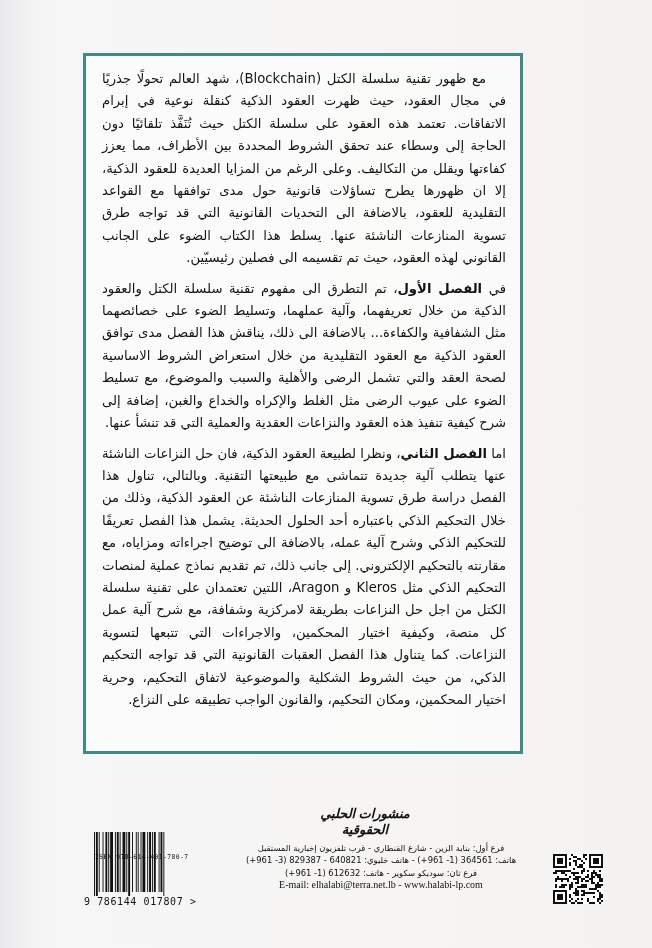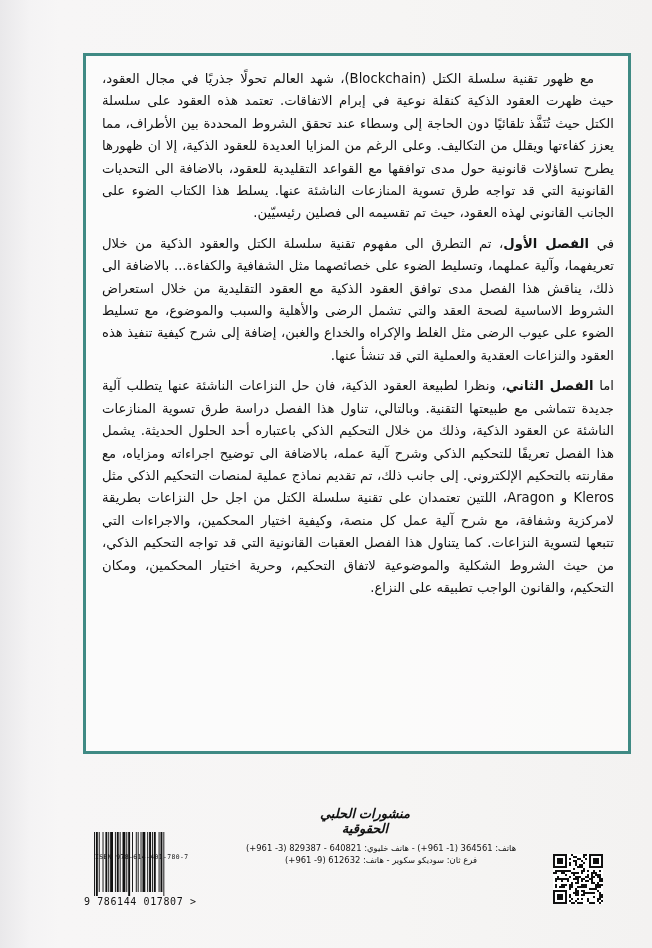--- a/index.html
+++ b/index.html
@@ -12,21 +12,21 @@
       position: relative;
       overflow: hidden;
       background: linear-gradient(90deg, #e9e8ea 0px, #f4f3f4 30px, #f7f6f6 60px, #f6f5f4 400px, #f3f2f1 652px);
       font-family: "DejaVu Sans", sans-serif;
       color: #1a1a1a;
     }
     .frame {
       position: absolute;
       left: 83px;
       top: 53px;
-      width: 548px;
+      width: 440px;
       height: 701px;
       border: 3px solid #3f8a84;
       box-sizing: border-box;
       background: rgba(255,255,255,0.55);
       padding: 12px 14px 10px 16px;
     }
     .blurb {
       direction: rtl;
       text-align: justify;
       text-align-last: right;
@@ -45,21 +45,21 @@
     .blurb b {
       font-weight: bold;
     }
     .publisher {
       position: absolute;
       left: 300px;
       top: 806px;
       width: 130px;
       text-align: center;
       direction: rtl;
-      font-family: Liberation Sans, sans-serif;
+      font-family: Liberation Serif, serif;
       font-style: italic;
       font-weight: bold;
       font-size: 13px;
       color: #111;
     }
     .address {
       position: absolute;
       left: 226px;
       top: 842px;
       width: 310px;
@@ -120,22 +120,24 @@
 
 <div class="frame">
   <p class="blurb">مع ظهور تقنية سلسلة الكتل (Blockchain)، شهد العالم تحولًا جذريًا في مجال العقود، حيث ظهرت العقود الذكية كنقلة نوعية في إبرام الاتفاقات. تعتمد هذه العقود على سلسلة الكتل حيث تُنَفَّذ تلقائيًا دون الحاجة إلى وسطاء عند تحقق الشروط المحددة بين الأطراف، مما يعزز كفاءتها ويقلل من التكاليف. وعلى الرغم من المزايا العديدة للعقود الذكية، إلا ان ظهورها يطرح تساؤلات قانونية حول مدى توافقها مع القواعد التقليدية للعقود، بالاضافة الى التحديات القانونية التي قد تواجه طرق تسوية المنازعات الناشئة عنها. يسلط هذا الكتاب الضوء على الجانب القانوني لهذه العقود، حيث تم تقسيمه الى فصلين رئيسيّين.</p>
   <p class="blurb"><span>في </span><b>الفصل الأول</b><span>، تم التطرق الى مفهوم تقنية سلسلة الكتل والعقود الذكية من خلال تعريفهما، وآلية عملهما، وتسليط الضوء على خصائصهما مثل الشفافية والكفاءة... بالاضافة الى ذلك، يناقش هذا الفصل مدى توافق العقود الذكية مع العقود التقليدية من خلال استعراض الشروط الاساسية لصحة العقد والتي تشمل الرضى والأهلية والسبب والموضوع، مع تسليط الضوء على عيوب الرضى مثل الغلط والإكراه والخداع والغبن، إضافة إلى شرح كيفية تنفيذ هذه العقود والنزاعات العقدية والعملية التي قد تنشأ عنها.</span></p>
   <p class="blurb"><span>اما </span><b>الفصل الثاني</b><span>، ونظرا لطبيعة العقود الذكية، فان حل النزاعات الناشئة عنها يتطلب آلية جديدة تتماشى مع طبيعتها التقنية. وبالتالي، تناول هذا الفصل دراسة طرق تسوية المنازعات الناشئة عن العقود الذكية، وذلك من خلال التحكيم الذكي باعتباره أحد الحلول الحديثة. يشمل هذا الفصل تعريفًا للتحكيم الذكي وشرح آلية عمله، بالاضافة الى توضيح اجراءاته ومزاياه، مع مقارنته بالتحكيم الإلكتروني. إلى جانب ذلك، تم تقديم نماذج عملية لمنصات التحكيم الذكي مثل Kleros و Aragon، اللتين تعتمدان على تقنية سلسلة الكتل من اجل حل النزاعات بطريقة لامركزية وشفافة، مع شرح آلية عمل كل منصة، وكيفية اختيار المحكمين، والاجراءات التي تتبعها لتسوية النزاعات. كما يتناول هذا الفصل العقبات القانونية التي قد تواجه التحكيم الذكي، من حيث الشروط الشكلية والموضوعية لاتفاق التحكيم، وحرية اختيار المحكمين، ومكان التحكيم، والقانون الواجب تطبيقه على النزاع.</span></p>
 </div>
 
 <div class="publisher">منشورات الحلبي الحقوقية</div>
 
 <div class="address">
+  <span class="line">فرع أول: بناية الزين - شارع القنطاري - قرب تلفزيون إخبارية المستقبل</span>
   <span class="line">هاتف: 364561 (1- 961+) - هاتف خليوي: 640821 - 829387 (3- 961+)</span>
-  <span class="line">فرع ثان: سوديكو سكوير - هاتف: 612632 (9- 961+)</span>
+  <span class="line">فرع ثان: سوديكو سكوير - هاتف: 612632 (1- 961+)</span>
+  <span class="line email">E-mail: elhalabi@terra.net.lb - www.halabi-lp.com</span>
 </div>
 
 <div class="isbn-label">ISBN 978-614-401-780-7</div>
 <svg class="barcode" viewBox="0 0 110 86" xmlns="http://www.w3.org/2000/svg">
     <rect x="12" y="10" width="0.95" height="64" fill="#111"></rect>
     <rect x="13.899999999999999" y="10" width="1.9" height="64" fill="#111"></rect>
     <rect x="16.75" y="10" width="0.95" height="60" fill="#111"></rect>
     <rect x="20.549999999999997" y="10" width="0.95" height="60" fill="#111"></rect>
     <rect x="23.399999999999995" y="10" width="1.9" height="60" fill="#111"></rect>
     <rect x="26.249999999999993" y="10" width="0.95" height="60" fill="#111"></rect>

